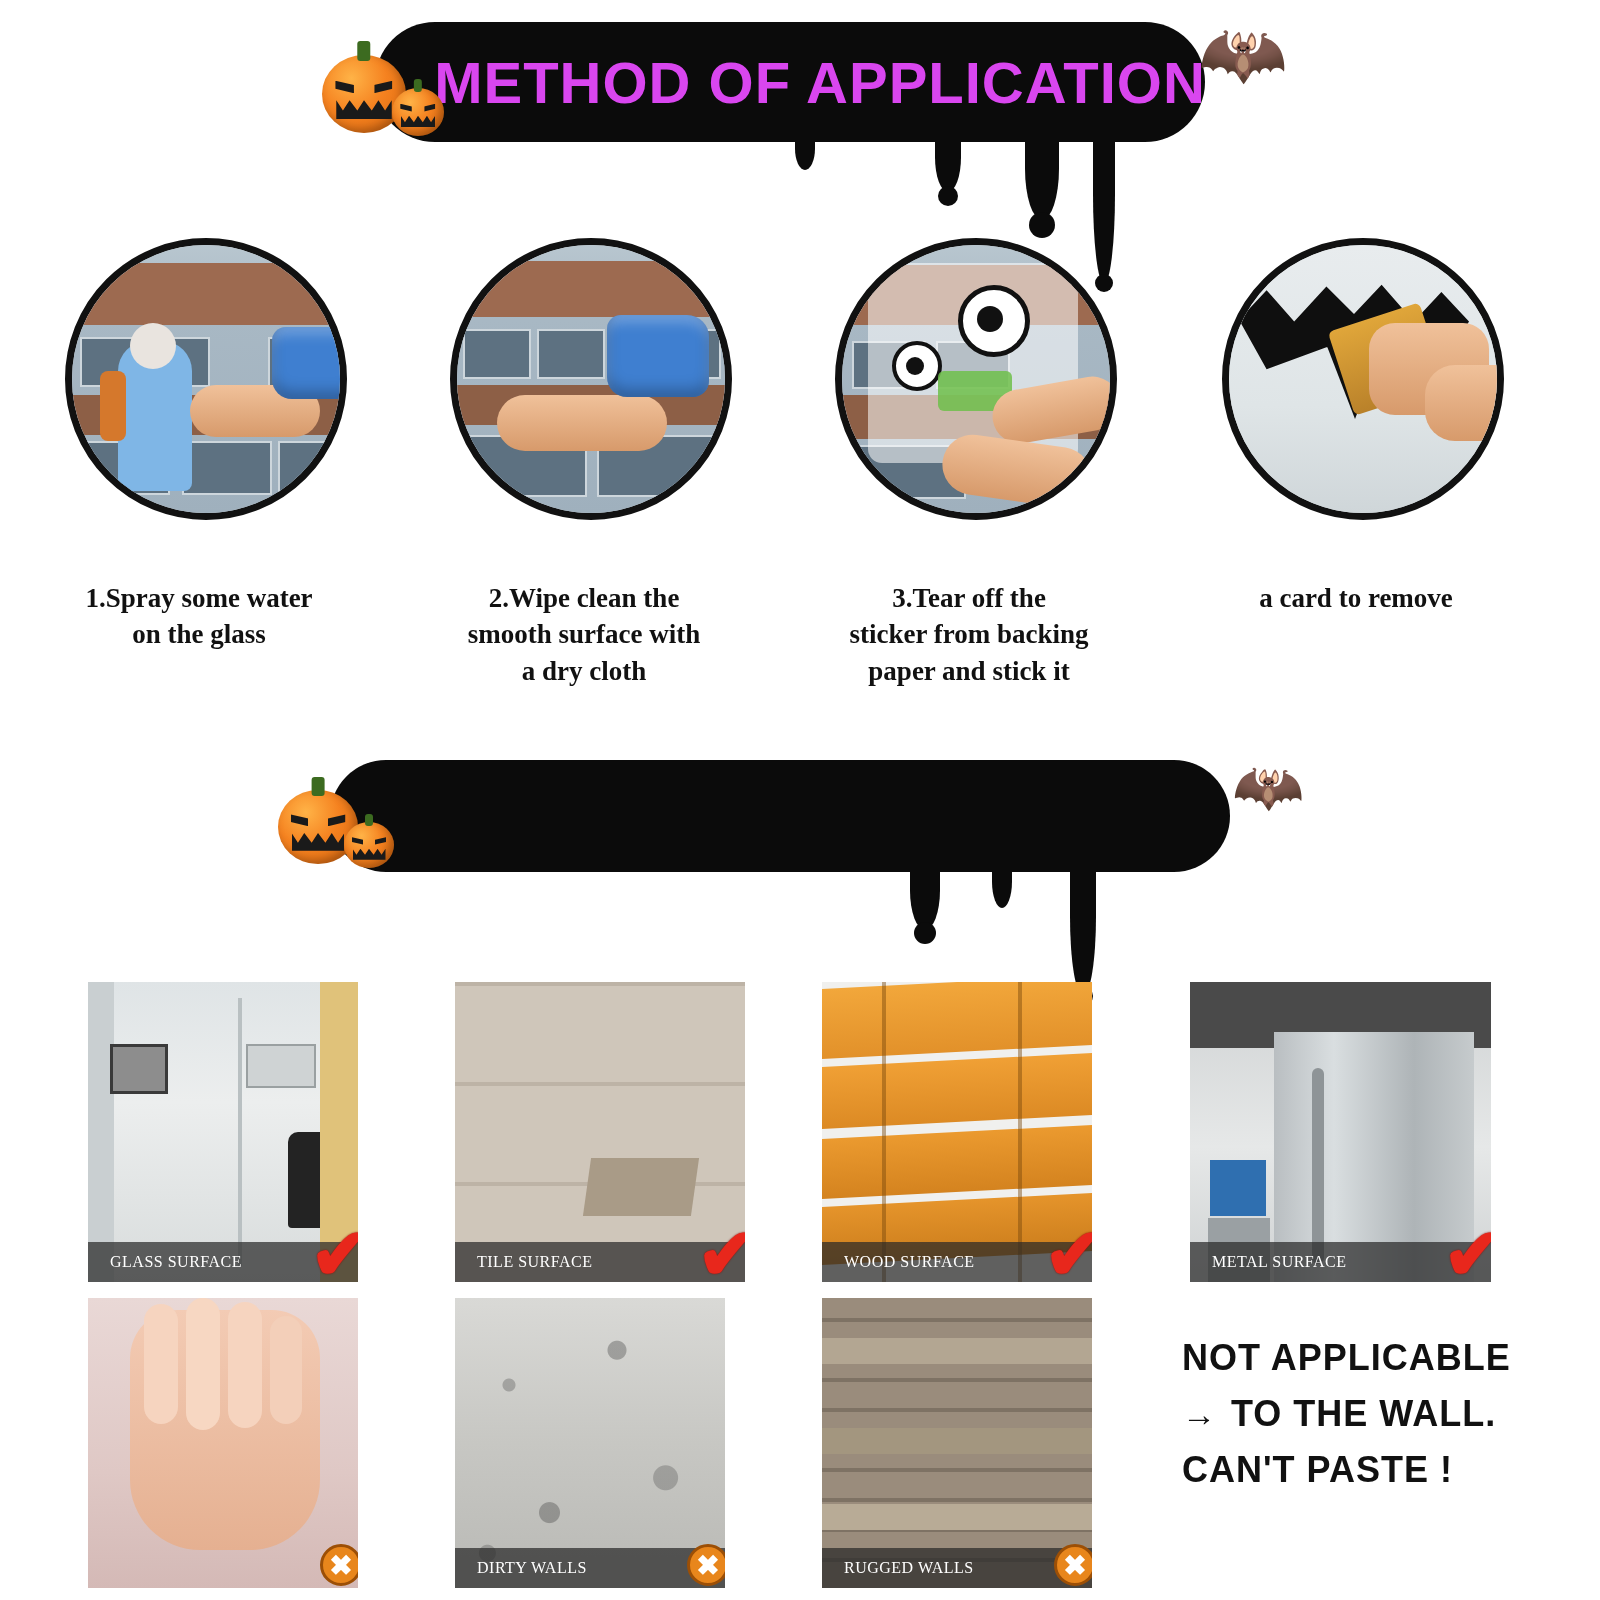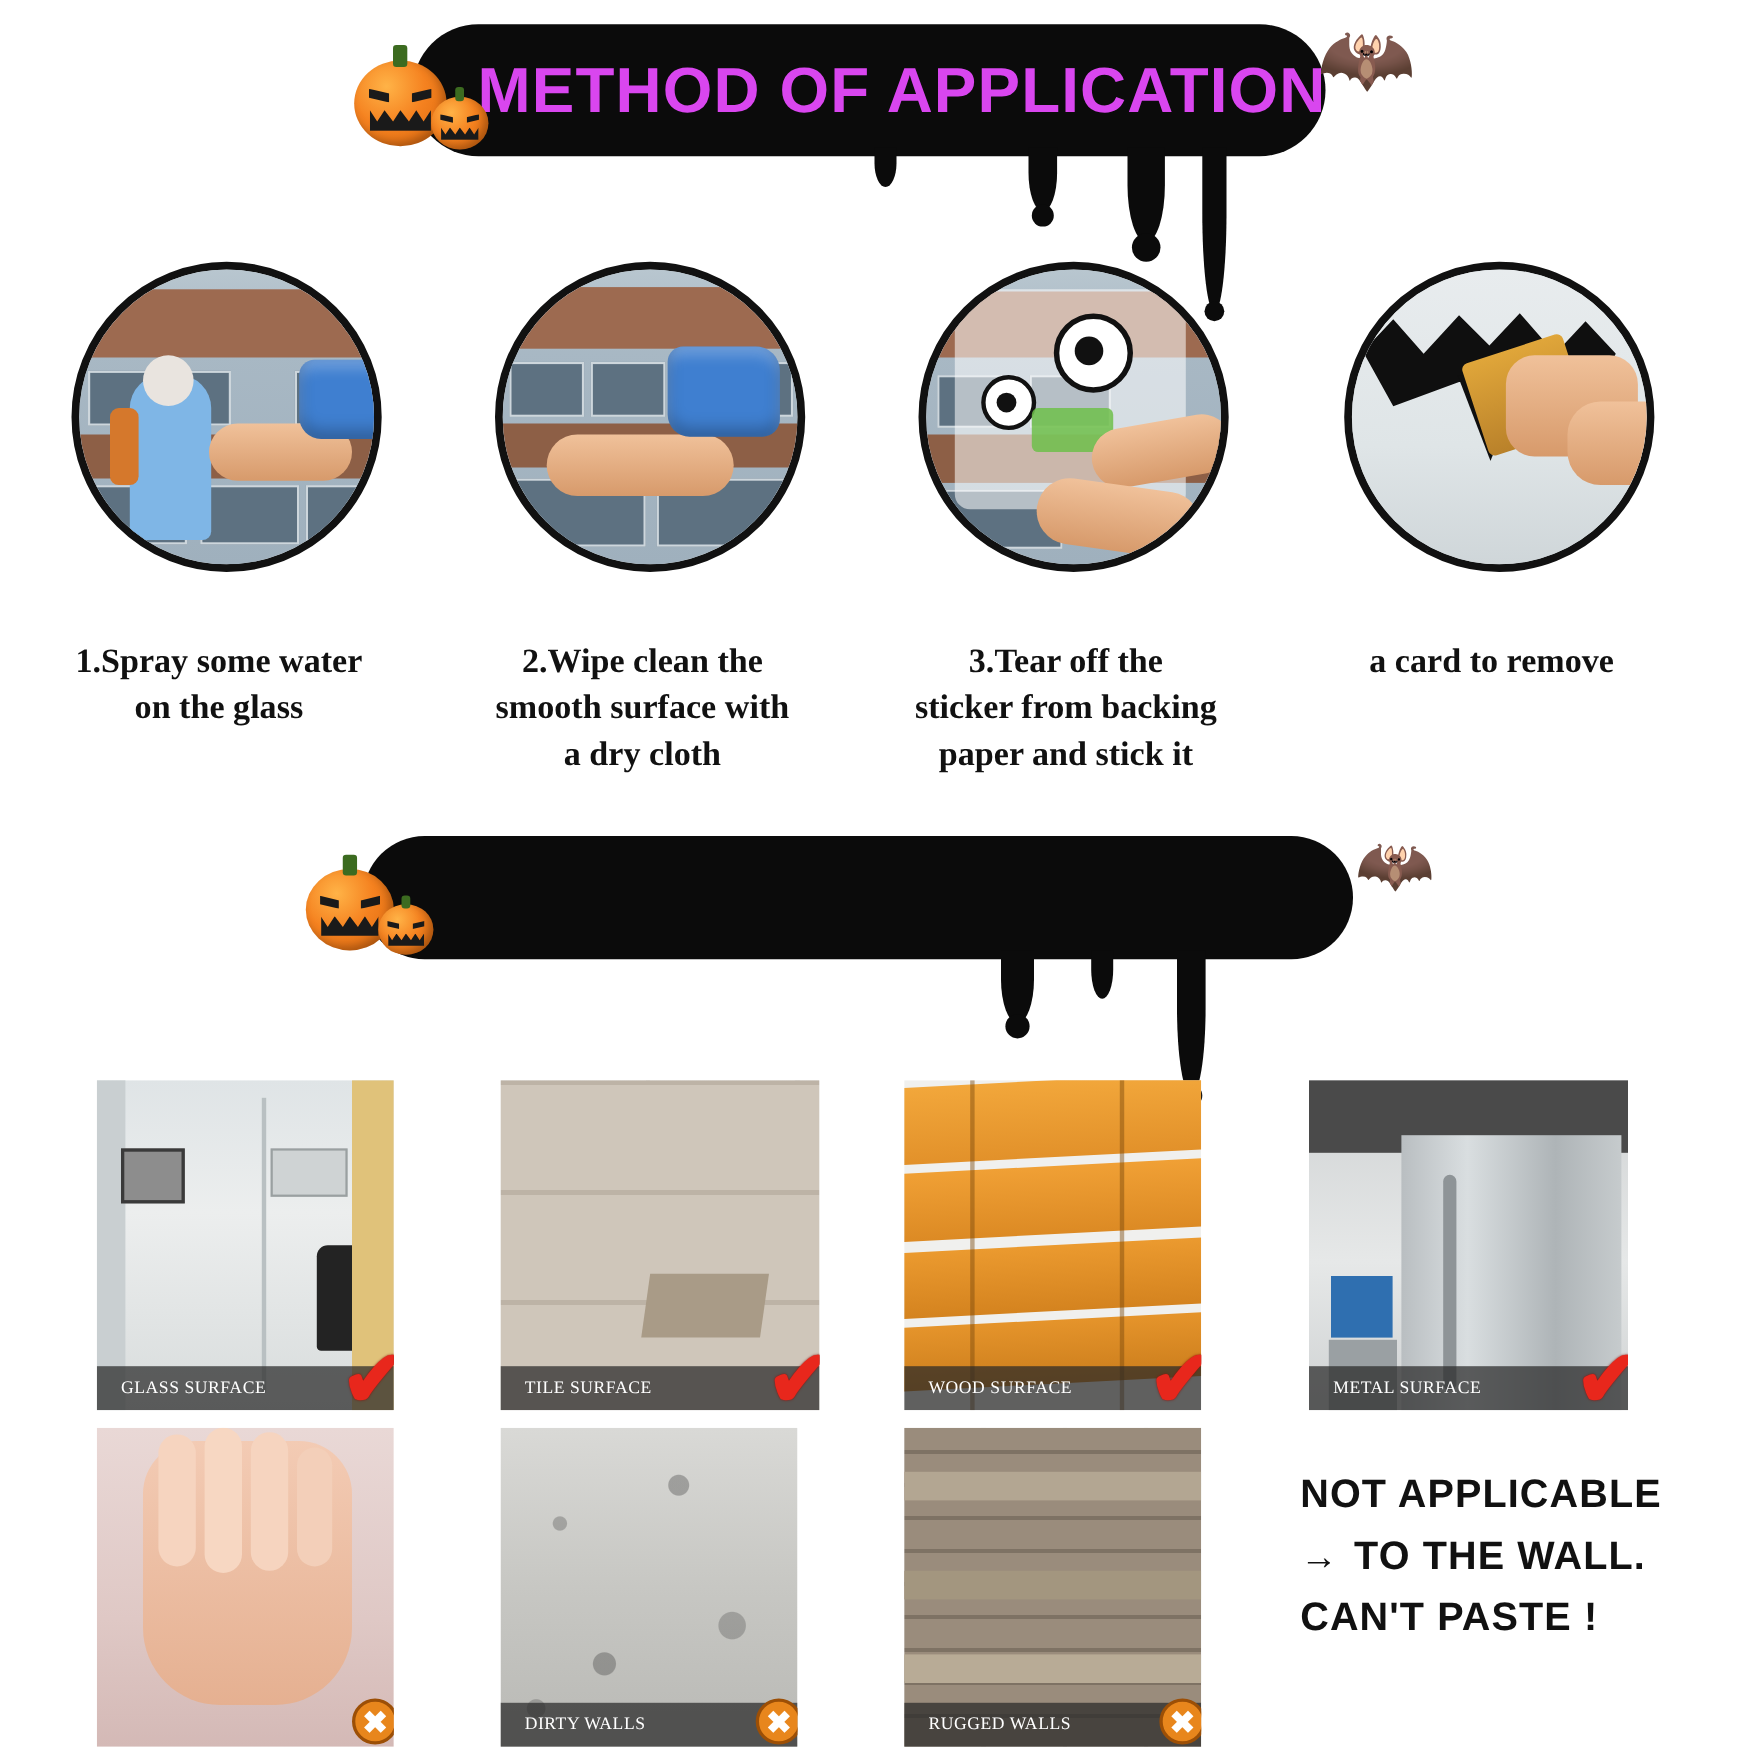--- a/index.html
+++ b/index.html
@@ -106,21 +106,21 @@
     background: #cfd6da;
   }
   .photo {
     position: absolute;
     inset: 0;
   }
   .caption {
     position: absolute;
     text-align: center;
     font-family: "Liberation Serif", serif;
-    font-size: 31px;
+    font-size: 27px;
     line-height: 1.35;
     color: #111;
     font-weight: 600;
   }
 
   
   .bldg {
     position: absolute;
     inset: 0;
     background:
@@ -401,21 +401,21 @@
   <div style="position:absolute;left:0;top:0;width:100%;height:70px;background:linear-gradient(180deg,#f2a73b,#e2912a);transform:skewY(-3deg);"></div>
   <div style="position:absolute;left:0;top:78px;width:100%;height:62px;background:linear-gradient(180deg,#f0a035,#dc8a24);transform:skewY(-3deg);"></div>
   <div style="position:absolute;left:0;top:150px;width:100%;height:60px;background:linear-gradient(180deg,#eb9a2f,#d4831f);transform:skewY(-3deg);"></div>
   <div style="position:absolute;left:0;top:218px;width:100%;height:58px;background:linear-gradient(180deg,#e5942b,#cb7d1c);transform:skewY(-3deg);"></div>
   <div style="position:absolute;left:60px;top:0;width:4px;height:300px;background:rgba(120,70,10,.45);"></div>
   <div style="position:absolute;left:196px;top:0;width:4px;height:300px;background:rgba(120,70,10,.45);"></div>
   <div class="tile-label">WOOD SURFACE</div>
   <div class="check">✔</div>
 </div>
 
-<div class="tile" style="left:1190px;top:982px;width:290px;height:300px;">
+<div class="tile" style="left:1190px;top:982px;width:290px;height:300px;padding-left:11px;">
   <div style="position:absolute;inset:0;background:linear-gradient(180deg,#cfd2d3,#e6e8e8 55%,#cfd2d3);"></div>
   <div style="position:absolute;left:0;top:0;width:100%;height:66px;background:#4a4a4a;"></div>
   <div style="position:absolute;left:84px;top:50px;width:200px;height:250px;background:linear-gradient(90deg,#b9bec1,#d9dee0 30%,#aeb4b7 70%,#c6cbcd);"></div>
   <div style="position:absolute;left:122px;top:86px;width:12px;height:196px;background:#8e9497;border-radius:6px;"></div>
   <div style="position:absolute;left:20px;top:178px;width:56px;height:56px;background:#2f6fb0;"></div>
   <div style="position:absolute;left:18px;top:236px;width:62px;height:64px;background:#9aa0a3;"></div>
   <div class="tile-label">METAL SURFACE</div>
   <div class="check">✔</div>
 </div>
 

